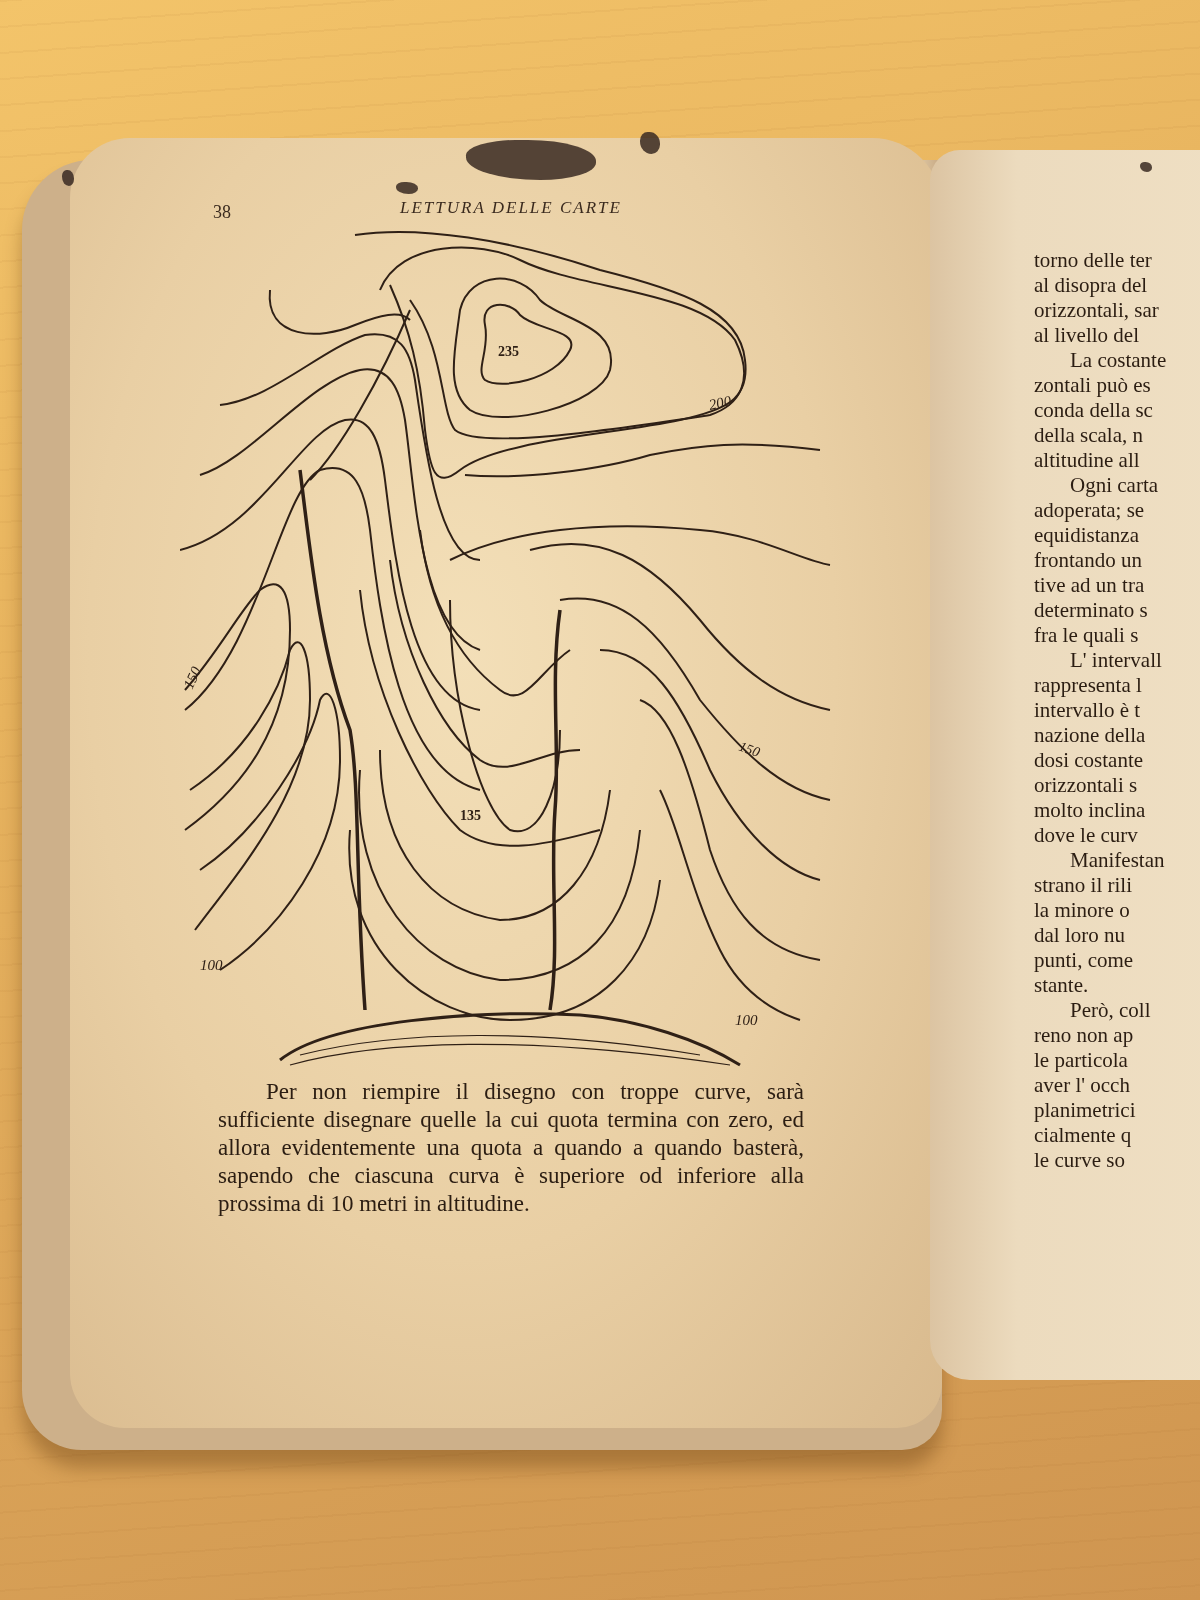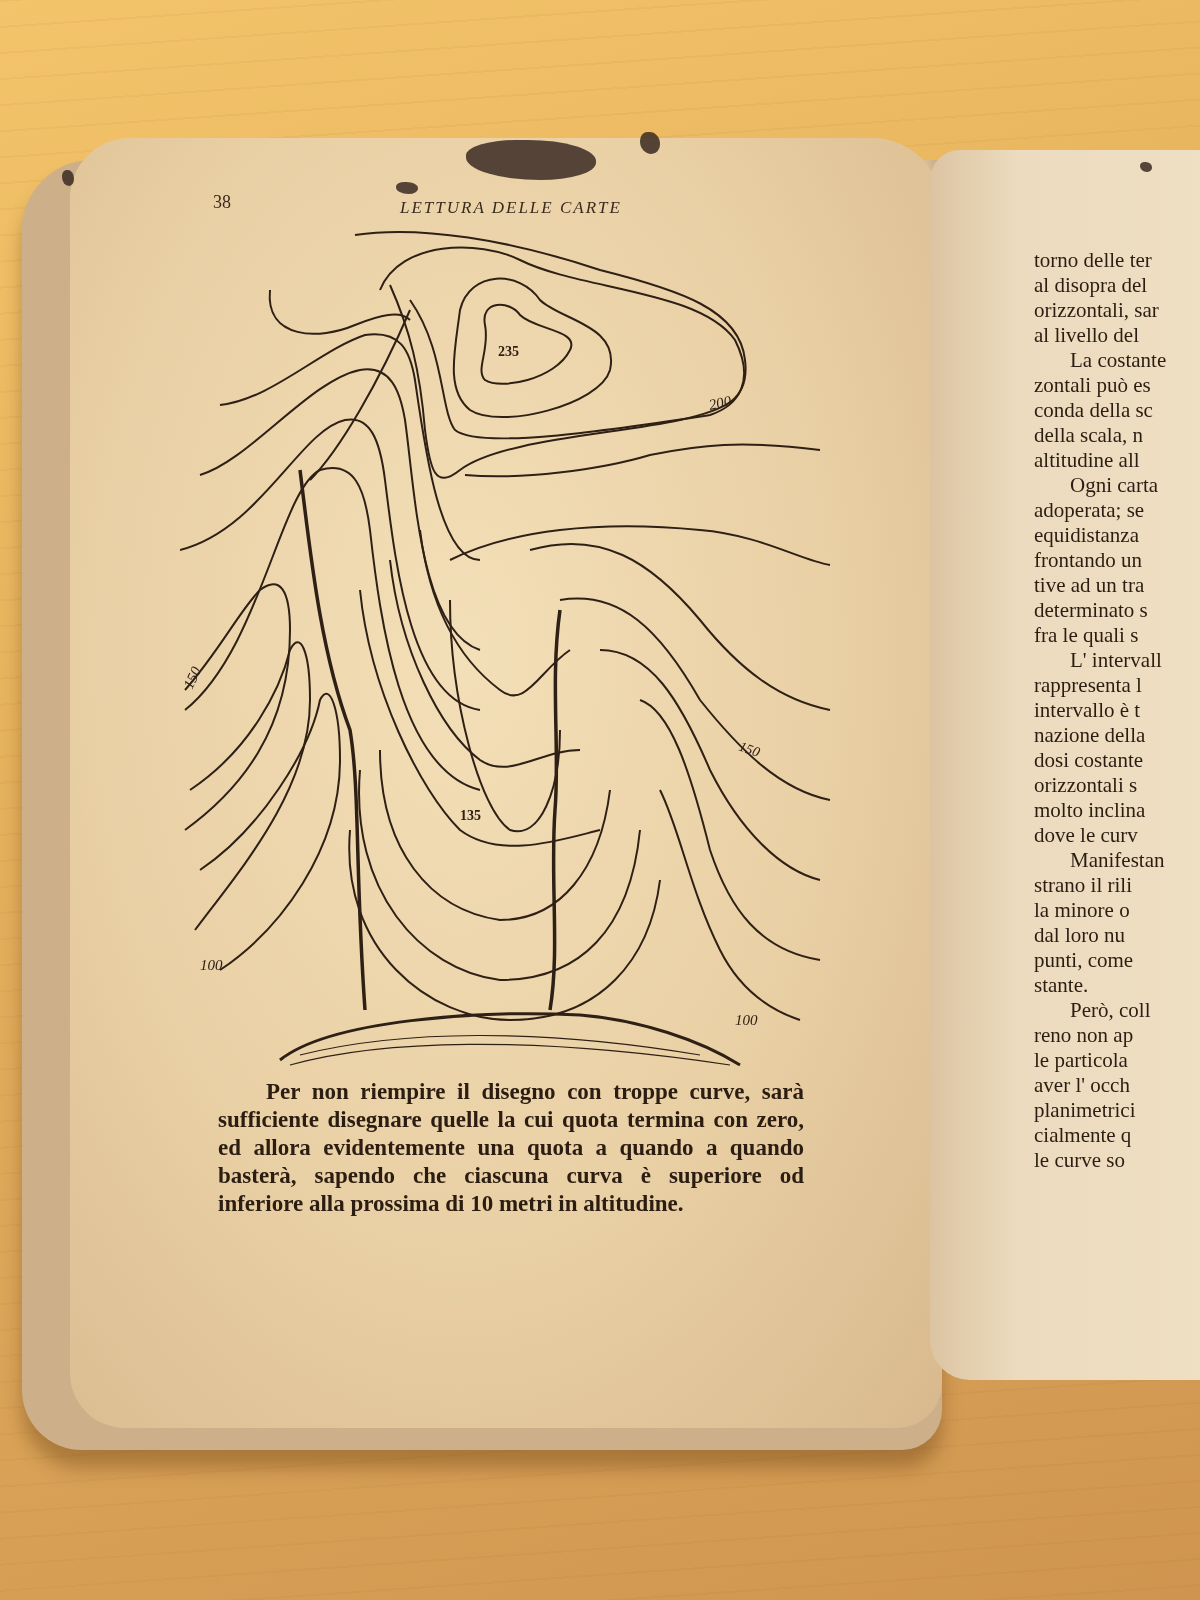--- a/index.html
+++ b/index.html
@@ -26,28 +26,28 @@
     position:absolute; left:900px; top:160px; width:40px; height:1240px;
     background: linear-gradient(90deg, #b39470, #d9c09b 60%, #c7a985);
   }
   .right-page {
     position:absolute; left:930px; top:150px; width:290px; height:1230px;
     background: linear-gradient(90deg, #dcc4a2 0%, #ecdbbe 30%, #efdfc3 100%);
     border-radius:30px 0 0 40px;
     overflow:hidden;
   }
   .stain { position:absolute; background:#3a2a22; border-radius:40% 55% 45% 60%; opacity:0.85; }
-  .page-number { position:absolute; left:213px; top:192px; font-size:18px; color:#3a2a1e; }
+  .page-number { position:absolute; left:213px; top:202px; font-size:18px; color:#3a2a1e; }
   .running-head { position:absolute; left:400px; top:198px; font-size:17px; letter-spacing:2px; color:#3a2a1e;font-style:italic; }
   .figure { position:absolute; left:180px; top:230px; width:660px; height:840px; }
   .body-text {
     position:absolute; left:218px; top:1078px; width:586px;
     font-size:23px; line-height:28px; color:#2b1d12; text-align:justify;
   }
-  .body-text p { margin:0;font-weight:bold; }
+  .body-text p { margin:0; }
   .body-text .indent { text-indent:48px; }
   .right-text {
     position:absolute; left:1034px; top:248px; width:300px;
     font-size:21px; line-height:25px; color:#2b1d12; white-space:nowrap;
   }
   .right-text div { height:25px; }
   .right-text .ind { padding-left:36px; }
 </style>
 </head>
 <body>

